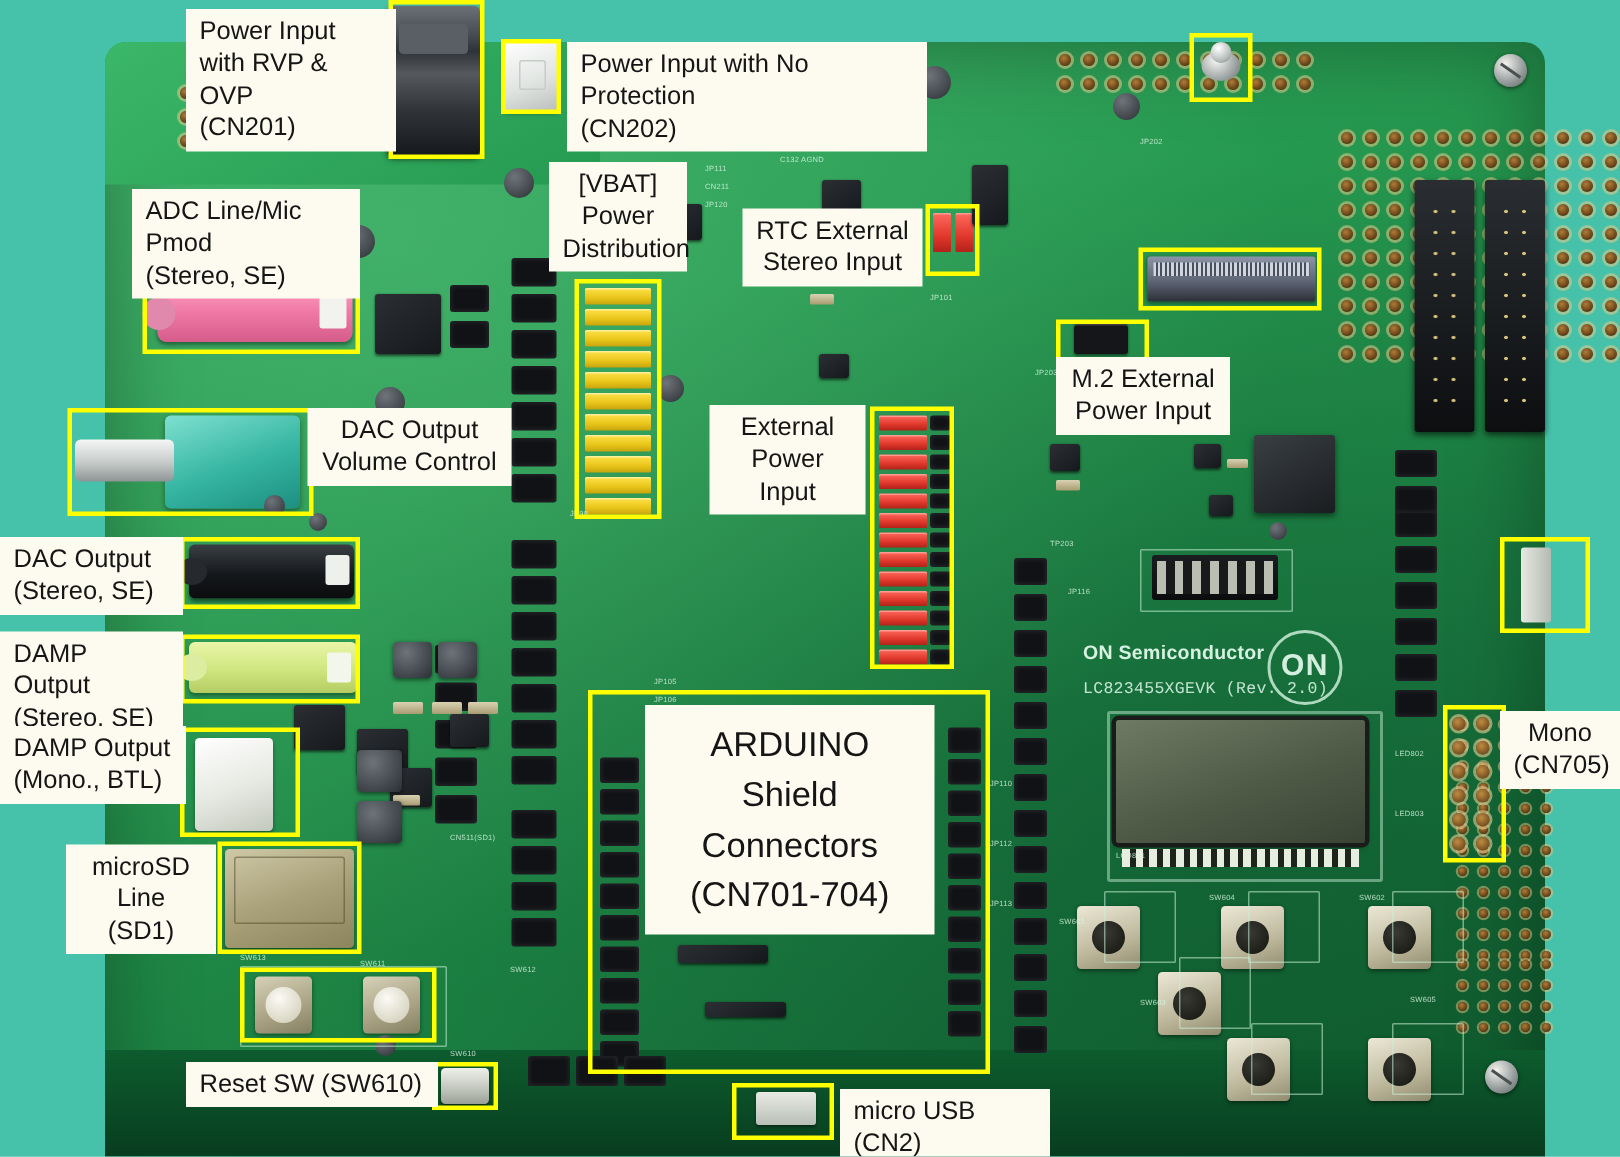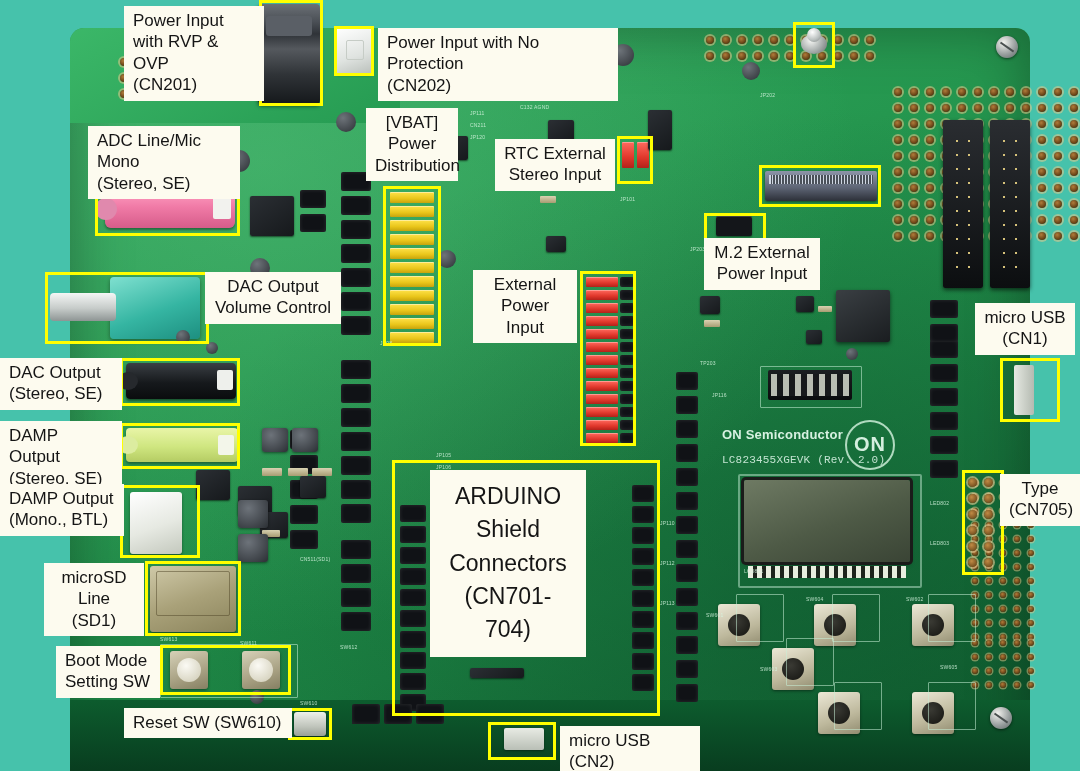--- a/index.html
+++ b/index.html
@@ -718,63 +718,59 @@
   <div class="hl" style="left:488px;top:722px;width:68px;height:38px"></div>
 
   <div class="lbl" style="left:124px;top:6px;width:140px">Power Input
 with RVP &amp; OVP
 (CN201)</div>
 
   <div class="lbl" style="left:378px;top:28px;width:240px">Power Input with No Protection
 (CN202)</div>
 
 
-  <div class="lbl" style="left:88px;top:126px;width:152px">ADC Line/Mic Mono
+  <div class="lbl" style="left:88px;top:126px;width:152px">ADC Line/Mic Pmod
 (Stereo, SE)</div>
 
   <div class="lbl c" style="left:366px;top:108px;width:92px">[VBAT]
 Power
 Distribution</div>
 
   <div class="lbl c" style="left:495px;top:139px;width:120px">RTC External
 Stereo Input</div>
 
 
   <div class="lbl c" style="left:704px;top:238px;width:116px">M.2 External
 Power Input</div>
 
   <div class="lbl c" style="left:205px;top:272px;width:136px">DAC Output
 Volume Control</div>
 
   <div class="lbl c" style="left:473px;top:270px;width:104px">External
 Power Input</div>
 
-  <div class="lbl c" style="left:975px;top:303px;width:100px">micro USB
-(CN1)</div>
 
   <div class="lbl" style="left:0px;top:358px;width:122px">DAC Output
 (Stereo, SE)</div>
 
   <div class="lbl" style="left:0px;top:421px;width:122px">DAMP Output
 (Stereo, SE)</div>
 
   <div class="lbl" style="left:0px;top:484px;width:124px">DAMP Output
 (Mono., BTL)</div>
 
-  <div class="lbl big c" style="left:430px;top:470px;width:156px">ARDUINO Shield
+  <div class="lbl big c" style="left:430px;top:470px;width:193px">ARDUINO Shield
 Connectors
 (CN701-704)</div>
 
-  <div class="lbl c" style="left:1000px;top:474px;width:80px">Type
+  <div class="lbl c" style="left:1000px;top:474px;width:80px">Mono
 (CN705)</div>
 
   <div class="lbl c" style="left:44px;top:563px;width:100px">microSD
 Line
 (SD1)</div>
 
-  <div class="lbl" style="left:56px;top:646px;width:104px">Boot Mode
-Setting SW</div>
 
   <div class="lbl" style="left:124px;top:708px;width:168px">Reset SW (SW610)</div>
 
   <div class="lbl" style="left:560px;top:726px;width:140px">micro USB (CN2)</div>
 
 </div>
 
 </body></html>

